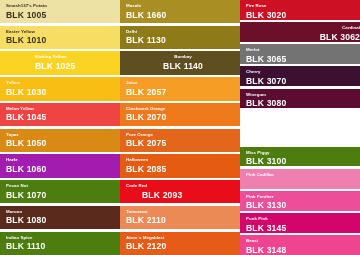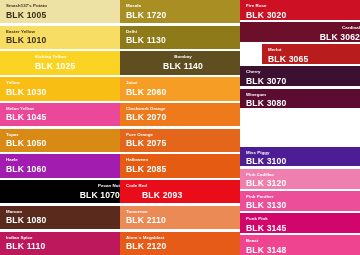--- a/index.html
+++ b/index.html
@@ -66,61 +66,61 @@
         <div class="swatch-code" style="color: rgb(58, 48, 32);">BLK 1010</div>
       </div>
       <div class="swatch" style="background: rgb(251, 212, 35); padding-left: 35px;">
         <div class="swatch-name" style="color: rgb(255, 255, 255);">Kicking Yellow</div>
         <div class="swatch-code" style="color: rgb(255, 255, 255);">BLK 1025</div>
       </div>
       <div class="swatch" style="background: rgb(249, 190, 19);">
         <div class="swatch-name" style="color: rgb(255, 255, 255);">Yellow</div>
         <div class="swatch-code" style="color: rgb(255, 255, 255);">BLK 1030</div>
       </div>
-      <div class="swatch" style="background: #ec4899;">
+      <div class="swatch" style="background: #ef4444;">
         <div class="swatch-name" style="color: rgb(255, 255, 255);">Melon Yellow</div>
         <div class="swatch-code" style="color: rgb(255, 255, 255);">BLK 1045</div>
       </div>
       <div class="swatch" style="background: rgb(217, 138, 20);">
         <div class="swatch-name" style="color: rgb(255, 255, 255);">Topaz</div>
         <div class="swatch-code" style="color: rgb(255, 255, 255);">BLK 1050</div>
       </div>
       <div class="swatch" style="background: #a21caf;">
         <div class="swatch-name" style="color: rgb(255, 255, 255);">Hazle</div>
         <div class="swatch-code" style="color: rgb(255, 255, 255);">BLK 1060</div>
       </div>
-      <div class="swatch" style="background: #000000; text-align: right;">
+      <div class="swatch" style="background: #4d7c0f;">
         <div class="swatch-name" style="color: rgb(255, 255, 255);">Pecan Nut</div>
         <div class="swatch-code" style="color: rgb(255, 255, 255);">BLK 1070</div>
       </div>
       <div class="swatch" style="background: rgb(90, 42, 28);">
         <div class="swatch-name" style="color: rgb(255, 255, 255);">Maroon</div>
         <div class="swatch-code" style="color: rgb(255, 255, 255);">BLK 1080</div>
       </div>
-      <div class="swatch" style="background: #be185d;">
+      <div class="swatch" style="background: #4d7c0f;">
         <div class="swatch-name" style="color: rgb(255, 255, 255);">Indian Spice</div>
         <div class="swatch-code" style="color: rgb(255, 255, 255);">BLK 1110</div>
       </div>
     </div>
     <div class="column">
       <div class="swatch" style="background: rgb(169, 143, 35);">
         <div class="swatch-name" style="color: rgb(255, 255, 255);">Masala</div>
-        <div class="swatch-code" style="color: rgb(255, 255, 255);">BLK 1720</div>
+        <div class="swatch-code" style="color: rgb(255, 255, 255);">BLK 1660</div>
       </div>
       <div class="swatch" style="background: rgb(142, 122, 24);">
         <div class="swatch-name" style="color: rgb(255, 255, 255);">Delhi</div>
         <div class="swatch-code" style="color: rgb(255, 255, 255);">BLK 1130</div>
       </div>
       <div class="swatch" style="background: rgb(95, 79, 32); text-align: center;">
         <div class="swatch-name" style="color: rgb(255, 255, 255);">Bombay</div>
         <div class="swatch-code" style="color: rgb(255, 255, 255);">BLK 1140</div>
       </div>
       <div class="swatch" style="background: rgb(245, 157, 37);">
         <div class="swatch-name" style="color: rgb(255, 255, 255);">Juice</div>
-        <div class="swatch-code" style="color: rgb(255, 255, 255);">BLK 2060</div>
+        <div class="swatch-code" style="color: rgb(255, 255, 255);">BLK 2057</div>
       </div>
       <div class="swatch" style="background: rgb(238, 122, 28);">
         <div class="swatch-name" style="color: rgb(255, 255, 255);">Clockwork Orange</div>
         <div class="swatch-code" style="color: rgb(255, 255, 255);">BLK 2070</div>
       </div>
       <div class="swatch" style="background: rgb(228, 102, 26);">
         <div class="swatch-name" style="color: rgb(255, 255, 255);">Pure Orange</div>
         <div class="swatch-code" style="color: rgb(255, 255, 255);">BLK 2075</div>
       </div>
       <div class="swatch" style="background: rgb(229, 91, 18);">
@@ -142,39 +142,38 @@
     </div>
     <div class="column">
       <div class="swatch" style="background: rgb(205, 16, 35);">
         <div class="swatch-name" style="color: rgb(255, 255, 255);">Fire Rose</div>
         <div class="swatch-code" style="color: rgb(255, 255, 255);">BLK 3020</div>
       </div>
       <div class="swatch" style="background: rgb(108, 15, 42); text-align: right;">
         <div class="swatch-name" style="color: rgb(255, 255, 255);">Cardinal</div>
         <div class="swatch-code" style="color: rgb(255, 255, 255);">BLK 3062</div>
       </div>
-      <div class="swatch" style="background: #b91c1c; margin-left: 22px;">
+      <div class="swatch" style="background: #737373;">
         <div class="swatch-name" style="color: rgb(255, 255, 255);">Merlot</div>
         <div class="swatch-code" style="color: rgb(255, 255, 255);">BLK 3065</div>
       </div>
       <div class="swatch" style="background: rgb(60, 16, 48);">
         <div class="swatch-name" style="color: rgb(255, 255, 255);">Cherry</div>
         <div class="swatch-code" style="color: rgb(255, 255, 255);">BLK 3070</div>
       </div>
       <div class="swatch" style="background: rgb(92, 12, 48);">
         <div class="swatch-name" style="color: rgb(255, 255, 255);">Winegum</div>
         <div class="swatch-code" style="color: rgb(255, 255, 255);">BLK 3080</div>
       </div>
-      <div class="swatch" style="background: #4c1d95; margin-top: 36px;">
+      <div class="swatch" style="background: #4d7c0f; margin-top: 36px;">
         <div class="swatch-name" style="color: rgb(255, 255, 255);">Miss Piggy</div>
         <div class="swatch-code" style="color: rgb(255, 255, 255);">BLK 3100</div>
       </div>
       <div class="swatch" style="background: rgb(239, 127, 174);">
         <div class="swatch-name" style="color: rgb(255, 255, 255);">Pink Cadillac</div>
-        <div class="swatch-code" style="color: rgb(255, 255, 255);">BLK 3120</div>
       </div>
       <div class="swatch" style="background: rgb(237, 78, 153);">
         <div class="swatch-name" style="color: rgb(255, 255, 255);">Pink Panther</div>
         <div class="swatch-code" style="color: rgb(255, 255, 255);">BLK 3130</div>
       </div>
       <div class="swatch" style="background: rgb(210, 5, 108);">
         <div class="swatch-name" style="color: rgb(255, 255, 255);">Punk Pink</div>
         <div class="swatch-code" style="color: rgb(255, 255, 255);">BLK 3145</div>
       </div>
       <div class="swatch" style="background: rgb(239, 68, 144);">

